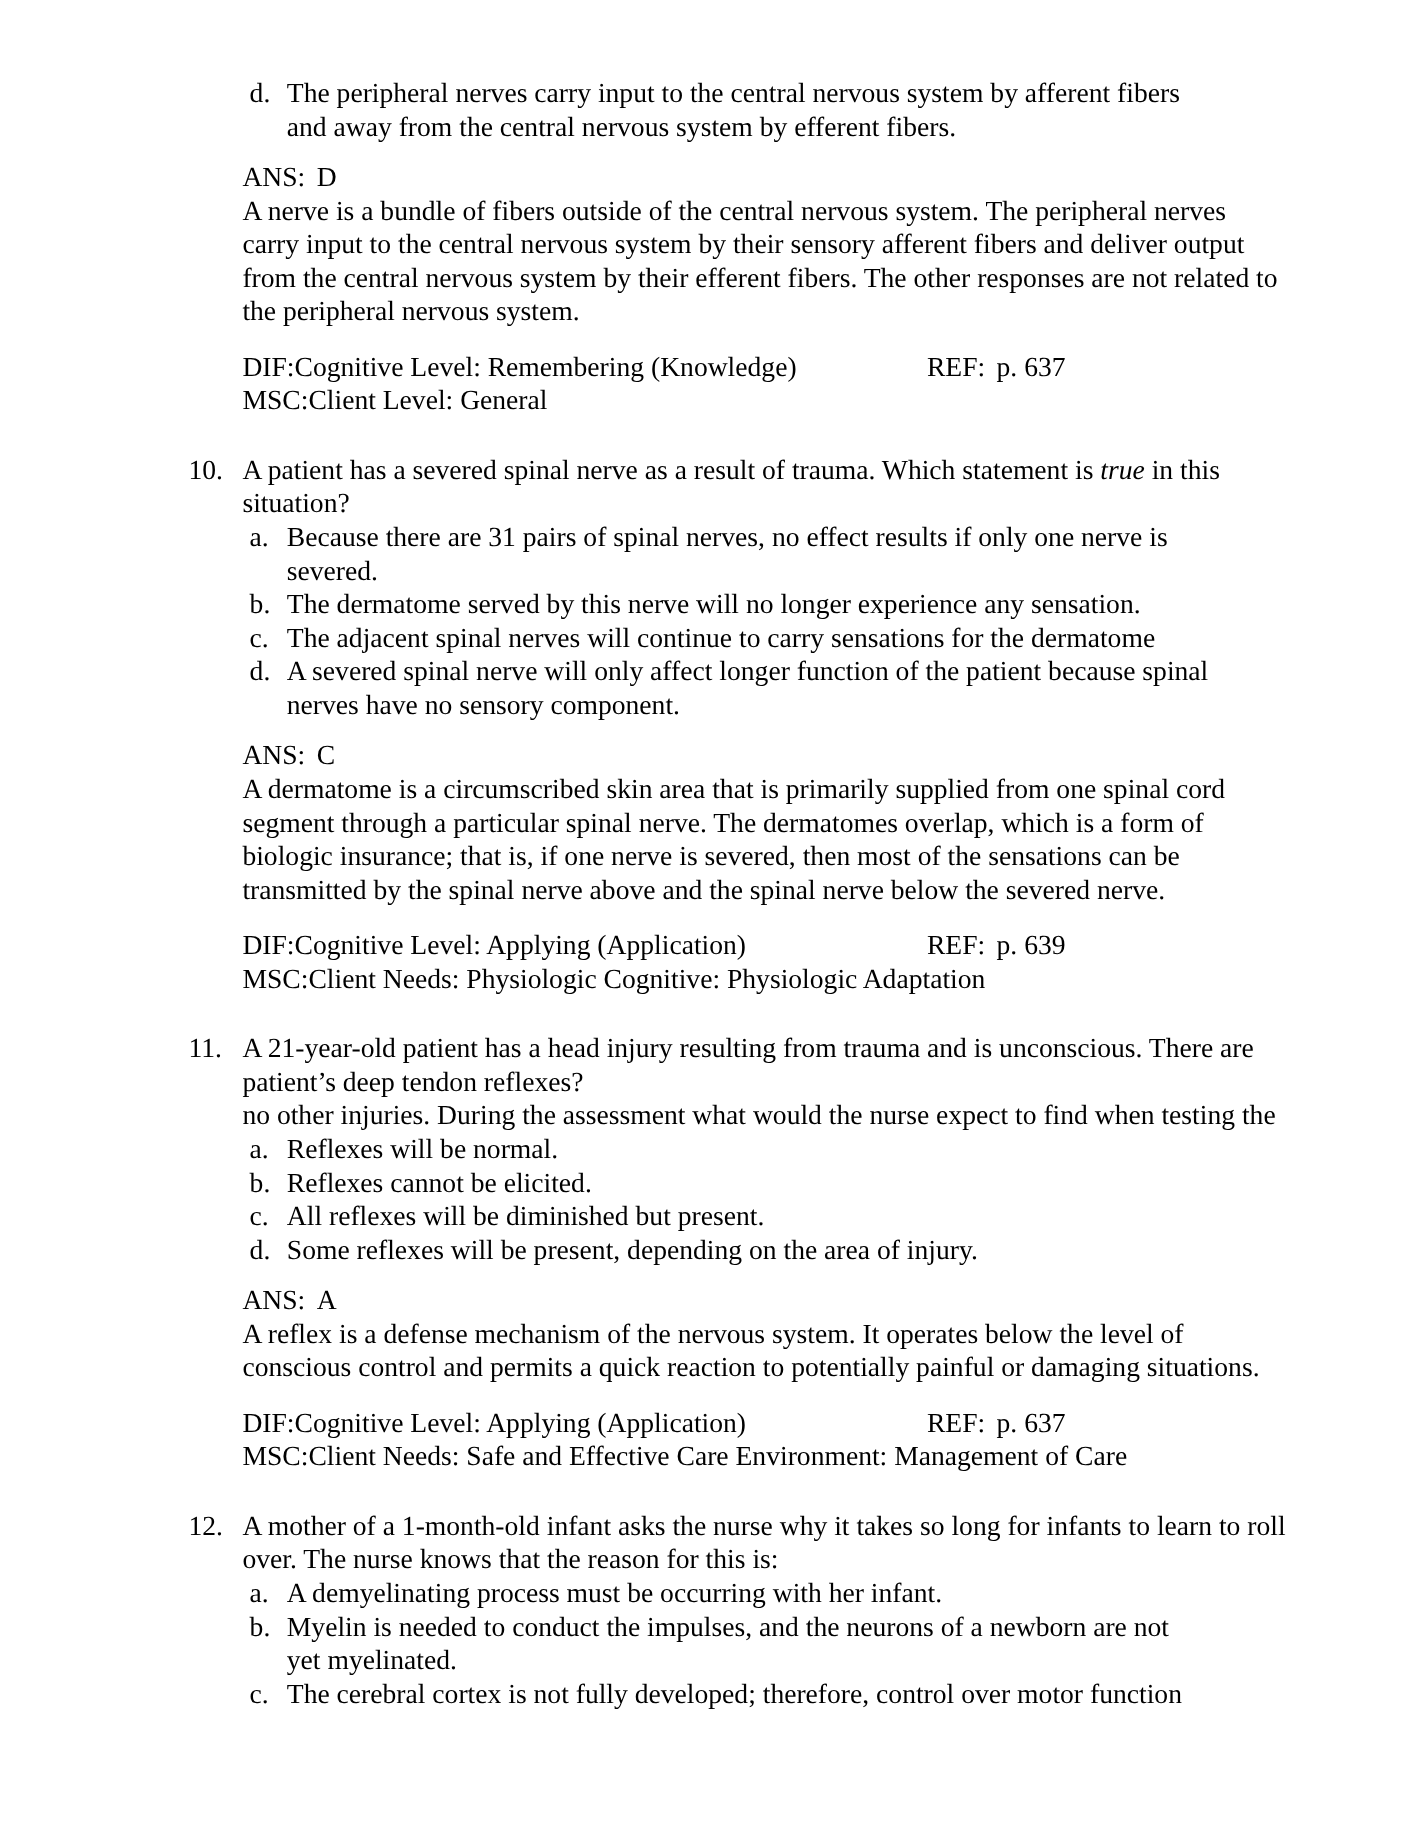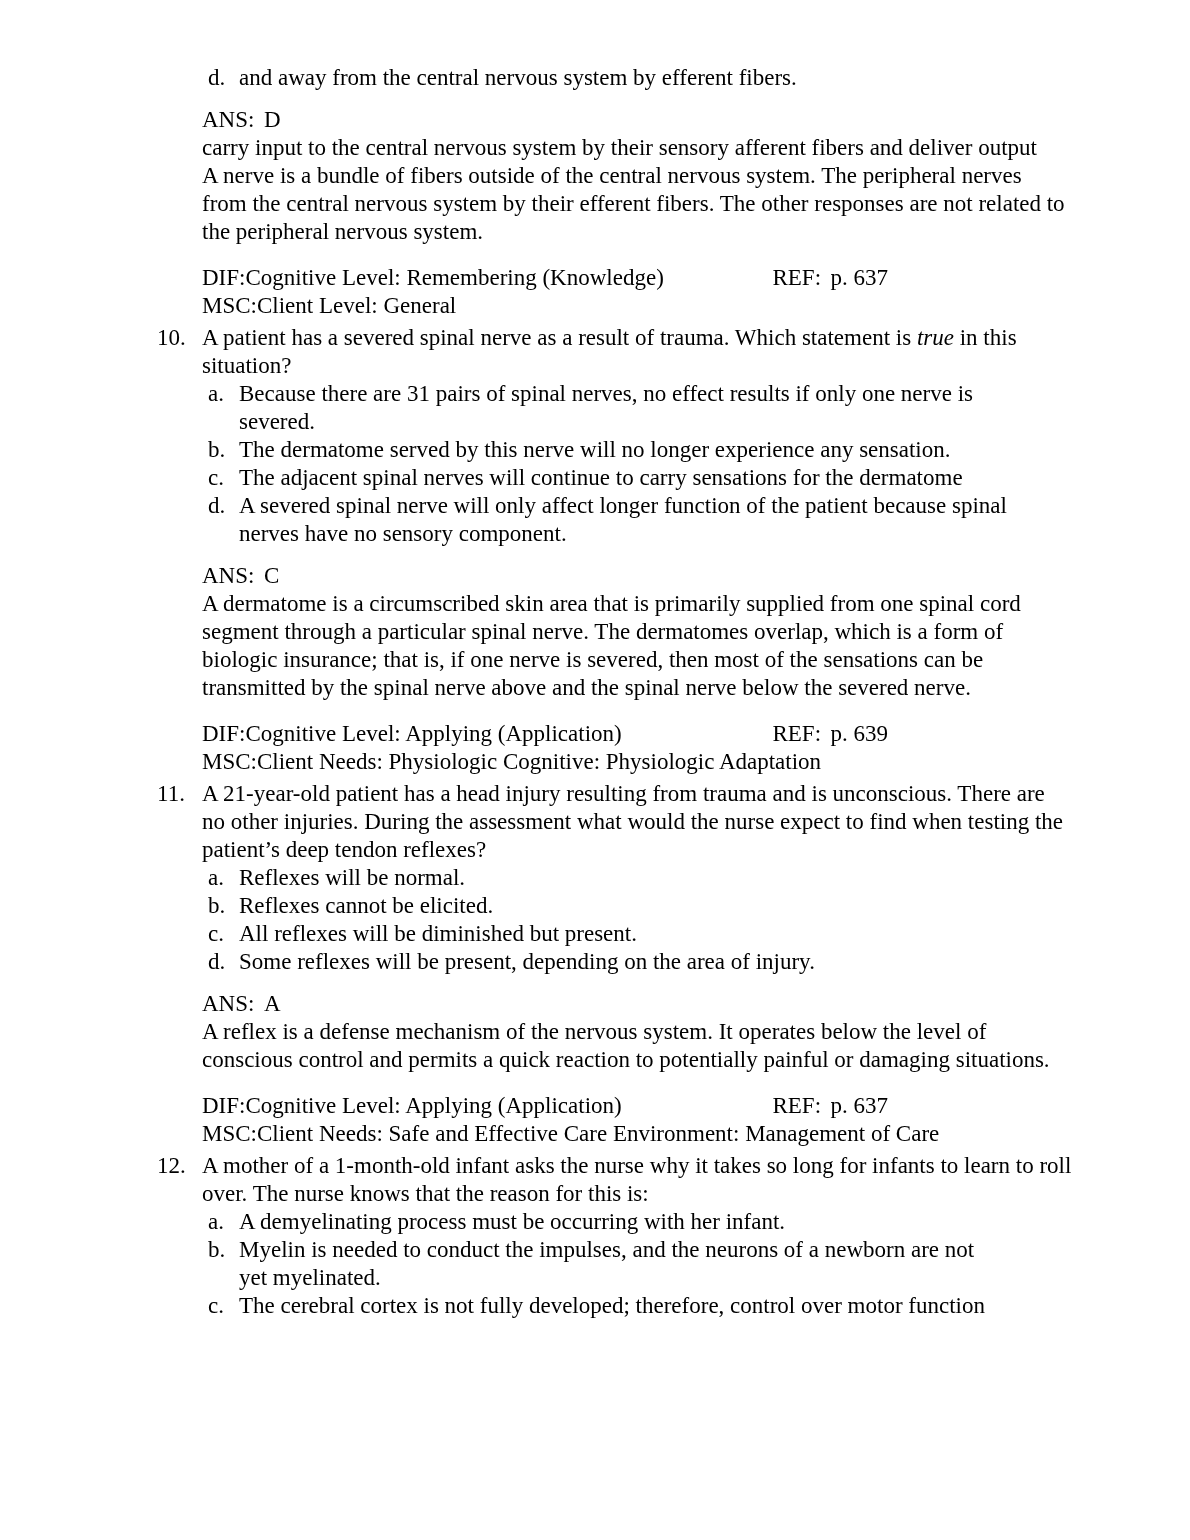--- a/index.html
+++ b/index.html
@@ -28,50 +28,51 @@
   .stem .line { display: block; }
   .it { font-style: italic; }
   .ans-section { margin-top: 14px; }
   .ans-row { display: flex; }
   .ans-label { flex: 0 0 62px; font-family: Liberation Serif, serif; }
   .meta-section { margin-top: 18px; }
   .meta-row { display: flex; }
   .dif-label, .msc-label { flex: 0 0 42px; }
   .dif-value { flex: 0 0 527px; }
   .ref-label { flex: 0 0 58px; }
-  .question { margin-top: 4px; }
+  .question { margin-top: 30px; }
 </style>
 </head>
 <body>
 
 <div class="page">
 
   <div class="row">
     <div class="qnum"></div>
     <div class="qbody">
       <div class="opt">
         <span class="opt-letter">d.</span>
         <div class="opt-lines">
+            <div class="line">The peripheral nerves carry input to the central nervous system by afferent fibers</div>
             <div class="line">and away from the central nervous system by efferent fibers.</div>
           </div>
       </div>
     </div>
   </div>
 
   <div class="row">
     <div class="qnum"></div>
     <div class="qbody">
       <div class="ans-section">
         <div class="ans-row">
           <span class="ans-label">ANS:</span>
           <span>D</span>
         </div>
         <div class="rationale">
+            <div class="line">A nerve is a bundle of fibers outside of the central nervous system. The peripheral nerves</div>
             <div class="line">carry input to the central nervous system by their sensory afferent fibers and deliver output</div>
-            <div class="line">A nerve is a bundle of fibers outside of the central nervous system. The peripheral nerves</div>
             <div class="line">from the central nervous system by their efferent fibers. The other responses are not related to</div>
             <div class="line">the peripheral nervous system.</div>
           </div>
       </div>
       <div class="meta-section">
         <div class="meta-row">
           <span class="dif-label">DIF:</span>
           <span class="dif-value">Cognitive Level: Remembering (Knowledge)</span>
           <span class="ref-label">REF:</span>
           <span class="ref-value">p. 637</span>
@@ -142,22 +143,22 @@
         </div>
       </div>
     </div>
   </div>
 
   <div class="question row">
     <div class="qnum">11.</div>
     <div class="qbody">
       <div class="stem">
           <div class="line">A 21-year-old patient has a head injury resulting from trauma and is unconscious. There are</div>
+          <div class="line">patient’s deep tendon reflexes?</div>
           <div class="line">no other injuries. During the assessment what would the nurse expect to find when testing the</div>
-          <div class="line">patient’s deep tendon reflexes?</div>
         </div>
       <div class="opt">
         <span class="opt-letter">a.</span>
         <div class="opt-lines">
             <div class="line">Reflexes will be normal.</div>
           </div>
       </div>
       <div class="opt">
         <span class="opt-letter">b.</span>
         <div class="opt-lines">

